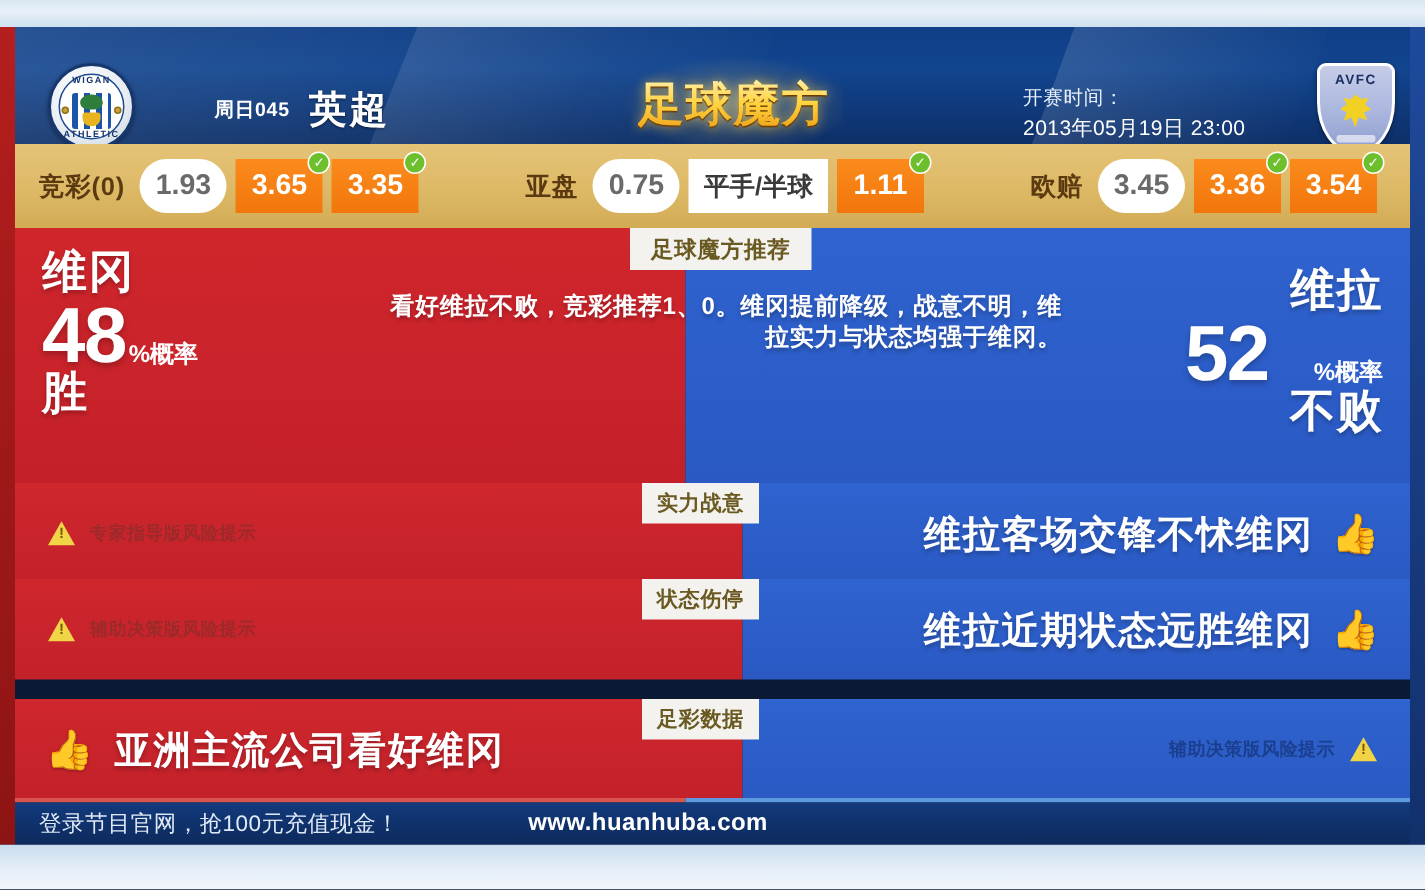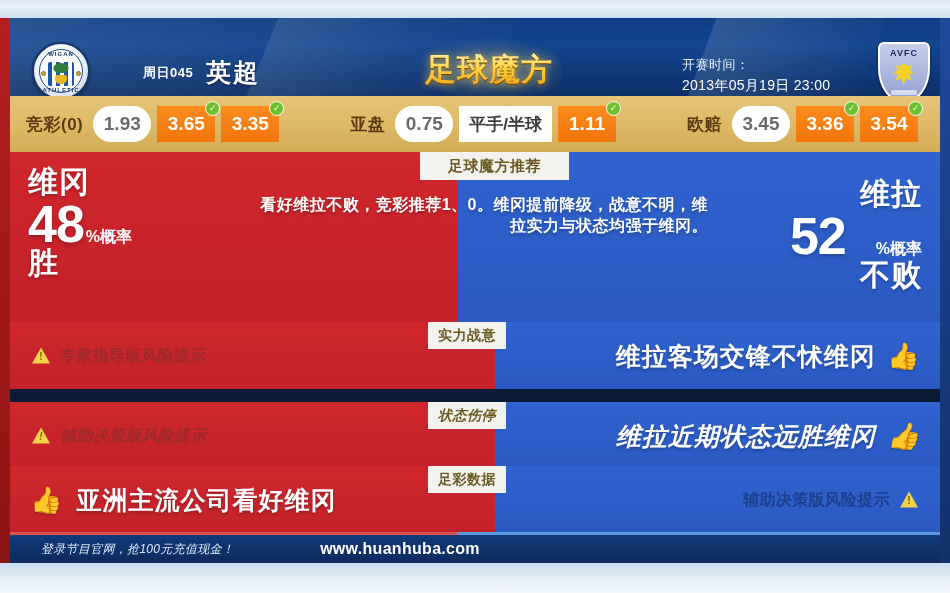--- a/index.html
+++ b/index.html
@@ -171,21 +171,21 @@
   .hero{ position:absolute; left:10px; top:152px; width:930px; height:170px; }
   .hero-red{
     position:absolute; left:0; top:0; width:447px; height:170px;
     background:linear-gradient(180deg,#d0262c 0%,#c4202a 100%);
   }
   .hero-blue{
     position:absolute; left:447px; top:0; width:483px; height:170px;
     background:linear-gradient(180deg,#2f63cf 0%,#2a59c3 100%);
   }
   .hero-tab{
-    position:absolute; left:410px; top:0; height:28px; padding:0 28px;
+    position:absolute; left:410px; top:0; height:28px; padding:0 14px;
     background:#f4f2ee; color:#6a5a22; font-size:15px; font-weight:bold;
     display:flex; align-items:center; letter-spacing:.5px; z-index:4;
   }
   .team-left{
     position:absolute; left:18px; top:14px; width:180px; color:#fff; z-index:3;
   }
   .team-right{
     position:absolute; right:18px; top:26px; width:180px; color:#fff; text-align:right; z-index:3;
   }
   .team-name{ font-size:30px; font-weight:bold; line-height:1.05; letter-spacing:1px;
@@ -222,21 +222,21 @@
     display:flex; align-items:center; letter-spacing:.5px; z-index:5;
   }
   .warn-left{
     position:absolute; left:22px; top:50%; transform:translateY(-50%);
     display:flex; align-items:center; gap:10px; z-index:4;
   }
   .warn-right{
     position:absolute; right:22px; top:50%; transform:translateY(-50%);
     display:flex; align-items:center; gap:10px; z-index:4;
   }
-  .warn-text{ color:#9d2a2a; font-size:16px; font-weight:bold; letter-spacing:.3px; }
+  .warn-text{ color:#9d2a2a; font-size:12px; font-weight:bold; letter-spacing:.3px; }
   .warn-text.on-blue{ color:#1b3f8f; }
   .tri{
     width:0; height:0; border-left:9px solid transparent; border-right:9px solid transparent;
     border-bottom:16px solid #f2d447; position:relative;
   }
   .tri::after{
     content:"!"; position:absolute; left:-2px; top:4px; width:4px;
     font-size:10px; font-weight:bold; color:#7a5a06; line-height:1; text-align:center;
   }
   .claim-right{
@@ -253,21 +253,21 @@
   }
   .thumb{ font-size:26px; color:#e8d9a8; line-height:1;
           text-shadow:0 1px 2px rgba(0,0,0,.3); }
 
   
   .footer{
     position:absolute; left:10px; top:535px; width:930px; height:28px;
     background:linear-gradient(180deg,#123a7d 0%,#0d2a5c 100%);
     display:flex; align-items:center;
   }
-  .footer .promo{ margin-left:31px; color:#dfe9f6; font-size:12px; letter-spacing:.3px;font-style:italic; }
+  .footer .promo{ margin-left:16px; color:#dfe9f6; font-size:15px; letter-spacing:.3px; }
   .footer .site{ margin-left:86px; color:#ffffff; font-size:16px; font-weight:bold;
                  letter-spacing:.3px; }
   .footer-accent-red{ position:absolute; left:10px; top:532px; width:447px; height:3px;
                       background:#d9534f; }
   .footer-accent-blue{ position:absolute; left:457px; top:532px; width:483px; height:3px;
                        background:#5c9ae0; }
 </style>
 </head>
 <body>
 
@@ -389,21 +389,21 @@
       <div class="warn-left">
         <span class="tri"></span>
         <span class="warn-text">专家指导版风险提示</span>
       </div>
       <div class="claim-right">
         <span class="claim-text">维拉客场交锋不怵维冈</span>
         <span class="thumb">👍</span>
       </div>
     </div>
 
-    <div class="frow" style="top:80px;font-style:italic;">
+    <div class="frow" style="top:64px;">
       <div class="red" style="width:485px;"></div>
       <div class="blue" style="width:445px;"></div>
       <div class="row-tab">状态伤停</div>
       <div class="warn-left">
         <span class="tri"></span>
         <span class="warn-text">辅助决策版风险提示</span>
       </div>
       <div class="claim-right">
         <span class="claim-text">维拉近期状态远胜维冈</span>
         <span class="thumb">👍</span>

